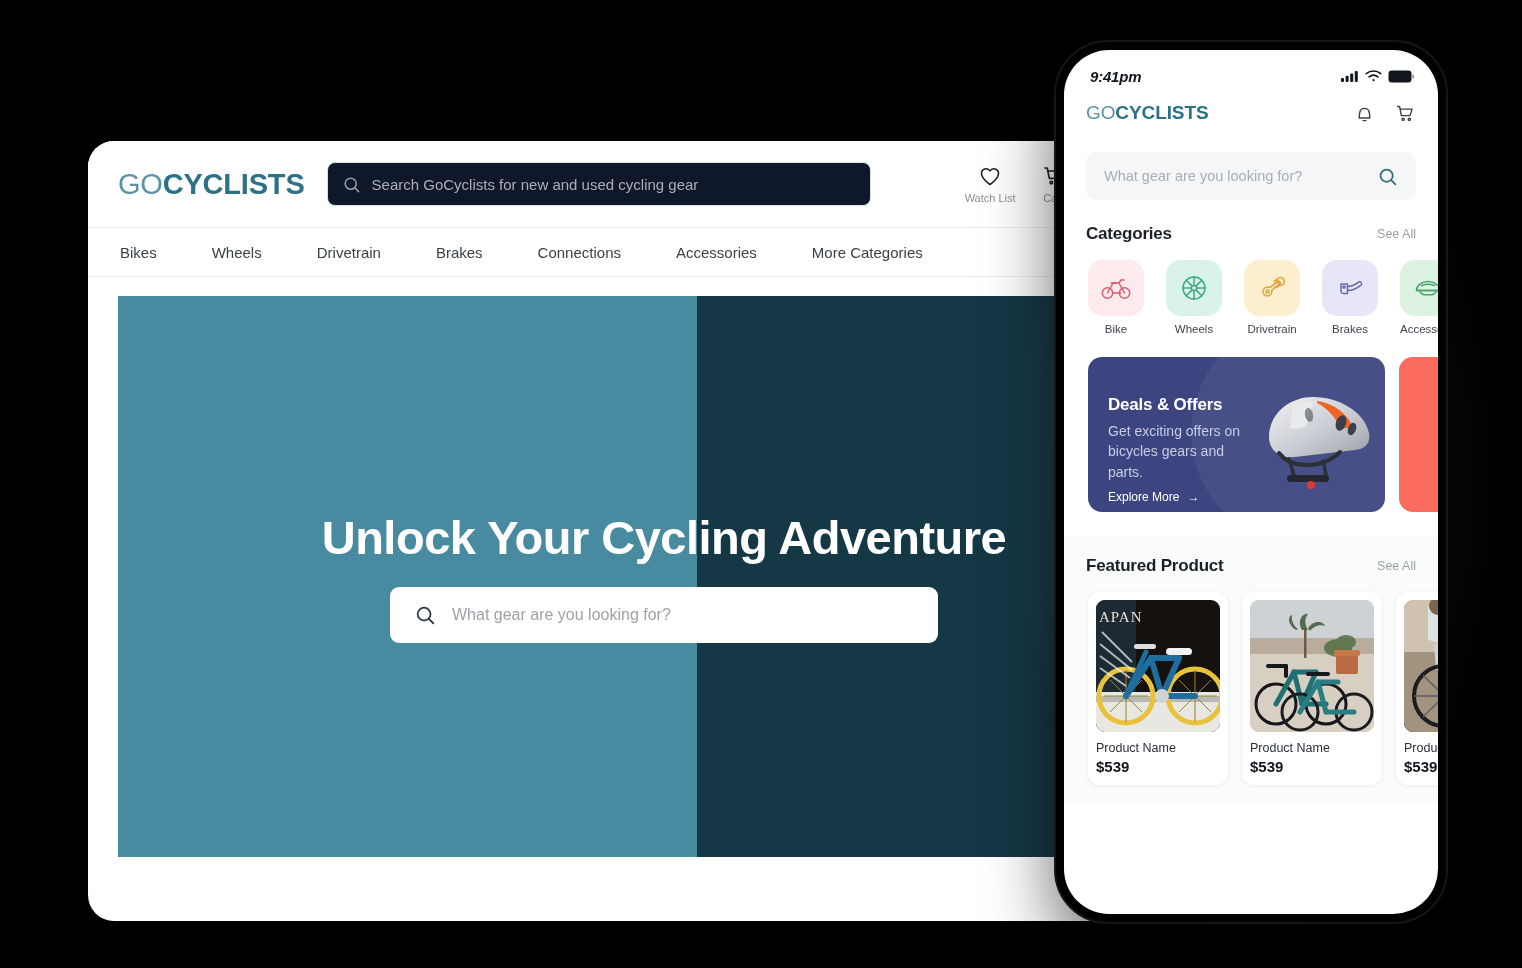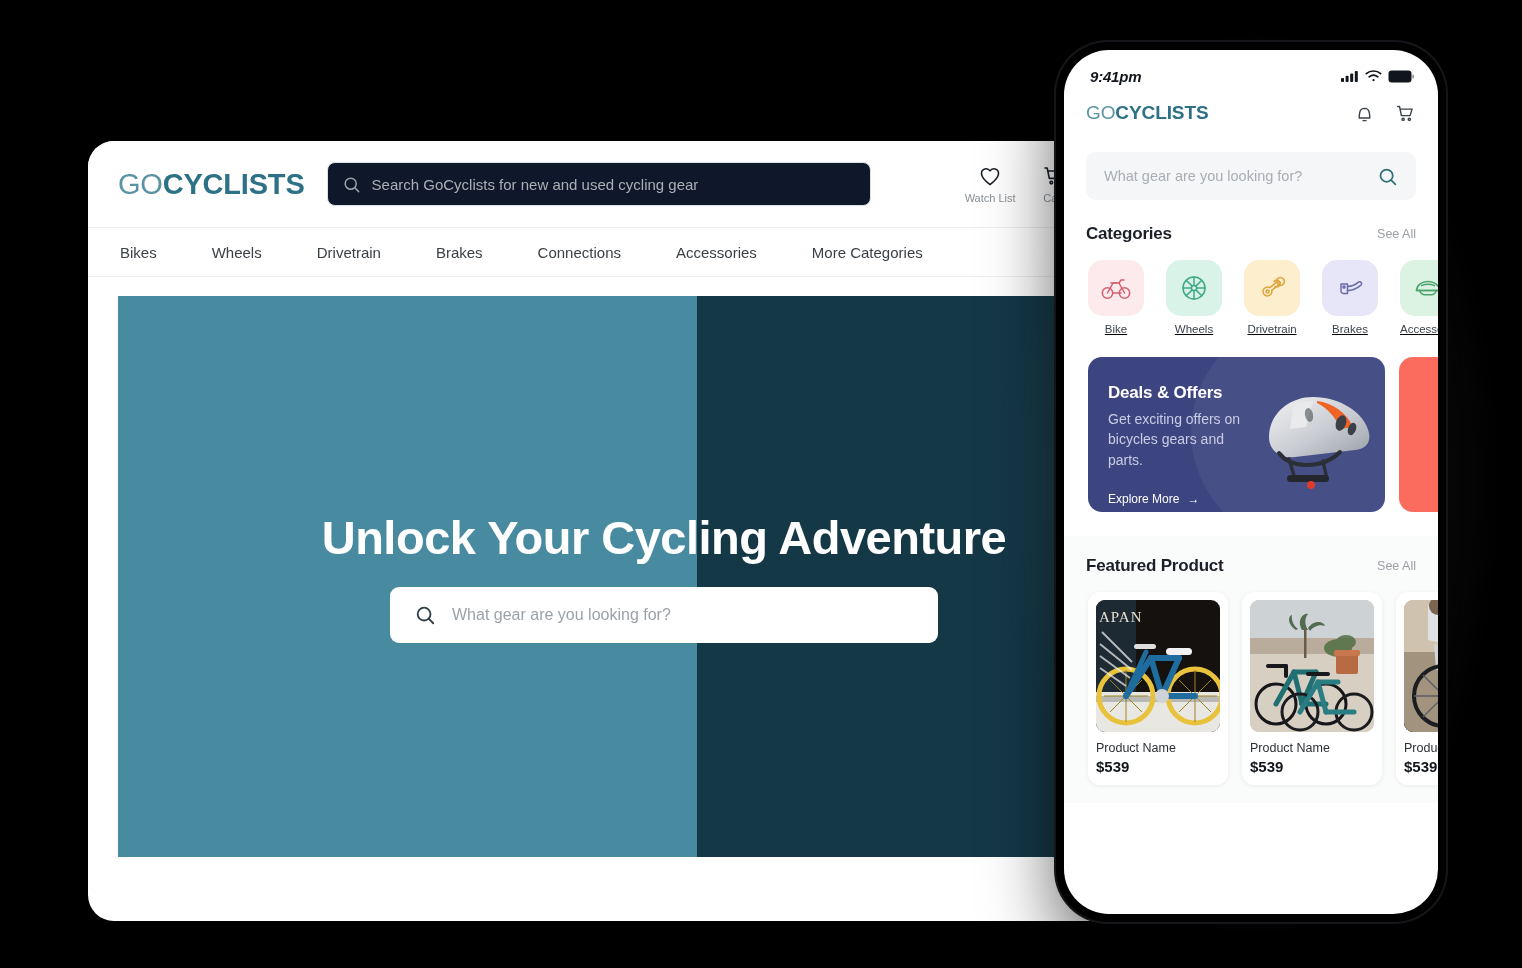--- a/index.html
+++ b/index.html
@@ -201,21 +201,20 @@
     margin-top:24px;
   }
   .sec-title{ font-size:17px; font-weight:700; color:#1b2028; letter-spacing:-0.2px; }
   .sec-link{ font-size:12.5px; color:#9aa0a6; cursor:pointer; }
 
   .cats{
     display:flex;
     gap:22px;
     padding:16px 0 0 24px;
     overflow:hidden;
-    text-decoration:underline;
   }
   .cat{ width:56px; flex:0 0 auto; text-align:center; cursor:pointer; }
   .cat .tile{
     width:56px;height:56px;border-radius:15px;
     display:flex;align-items:center;justify-content:center;
     margin-bottom:7px;
   }
   .cat .lab{ font-size:11.5px; color:#3b434b; white-space:nowrap; }
 
   .banners{
@@ -223,31 +222,31 @@
     gap:14px;
     padding:22px 0 22px 24px;
     overflow:hidden;
   }
   .banner{
     flex:0 0 auto;
     width:297px;height:155px;
     border-radius:14px;
     position:relative;
     overflow:hidden;
-    padding:26px 0 0 20px;
+    padding:38px 0 0 20px;
   }
   .banner.primary{ background:#3d4580; }
   .banner .blob{
     position:absolute; right:-36px; top:-40px;
     width:230px;height:230px;border-radius:50%;
     background:rgba(255,255,255,.055);
   }
   .banner .bt{ position:relative; z-index:2; color:#fff; font-size:17px; font-weight:700; letter-spacing:-0.2px; }
   .banner .bs{ position:relative; z-index:2; color:#c9cce4; font-size:14px; line-height:1.45; margin-top:6px; max-width:150px; }
-  .banner .bl{ position:relative; z-index:2; color:#fff; font-size:12px; margin-top:22px; display:flex; align-items:center; gap:8px; cursor:pointer; }
+  .banner .bl{ position:relative; z-index:2; color:#fff; font-size:12px; margin-top:8px; display:flex; align-items:center; gap:8px; cursor:pointer; }
   .banner.accent{ background:#fb6c5f; width:60px; }
   .helmet{ position:absolute; right:6px; top:22px; z-index:2; }
 
   .featured-wrap{ background:#fafbfb; padding-top:4px; margin-top:2px; }
   .products{
     display:flex;
     gap:14px;
     padding:16px 18px 18px 24px;
     overflow:hidden;
   }

